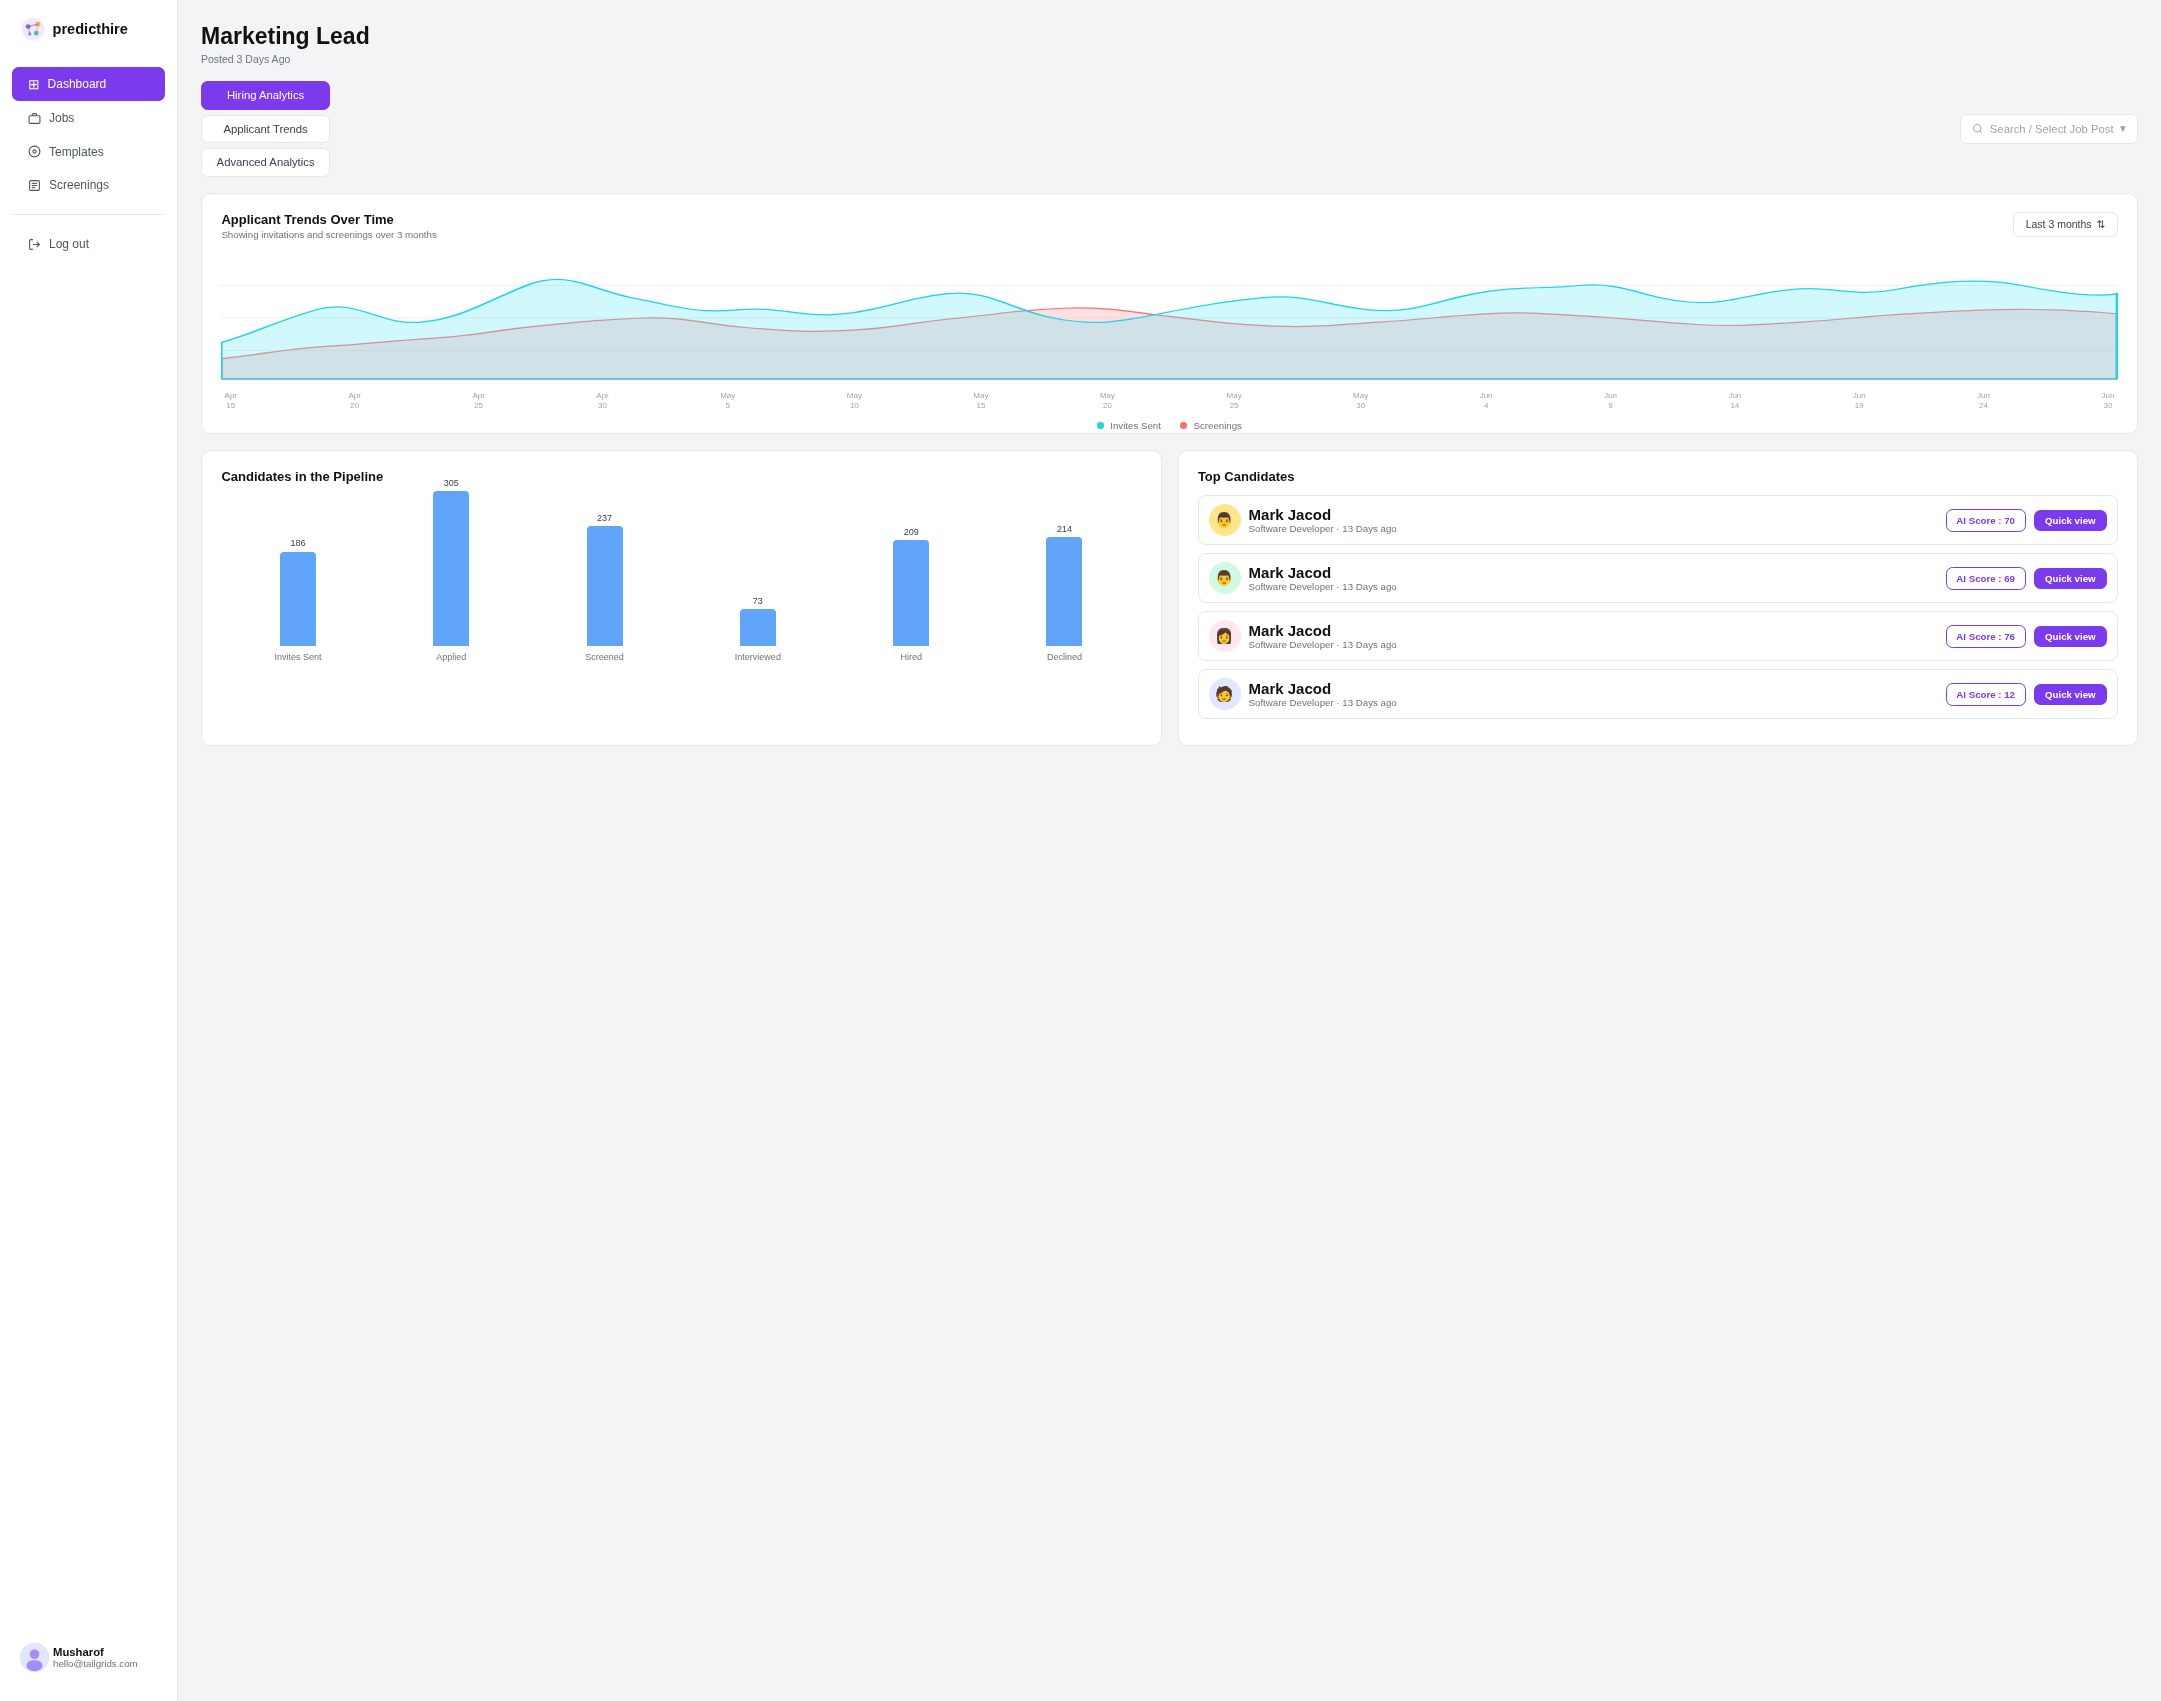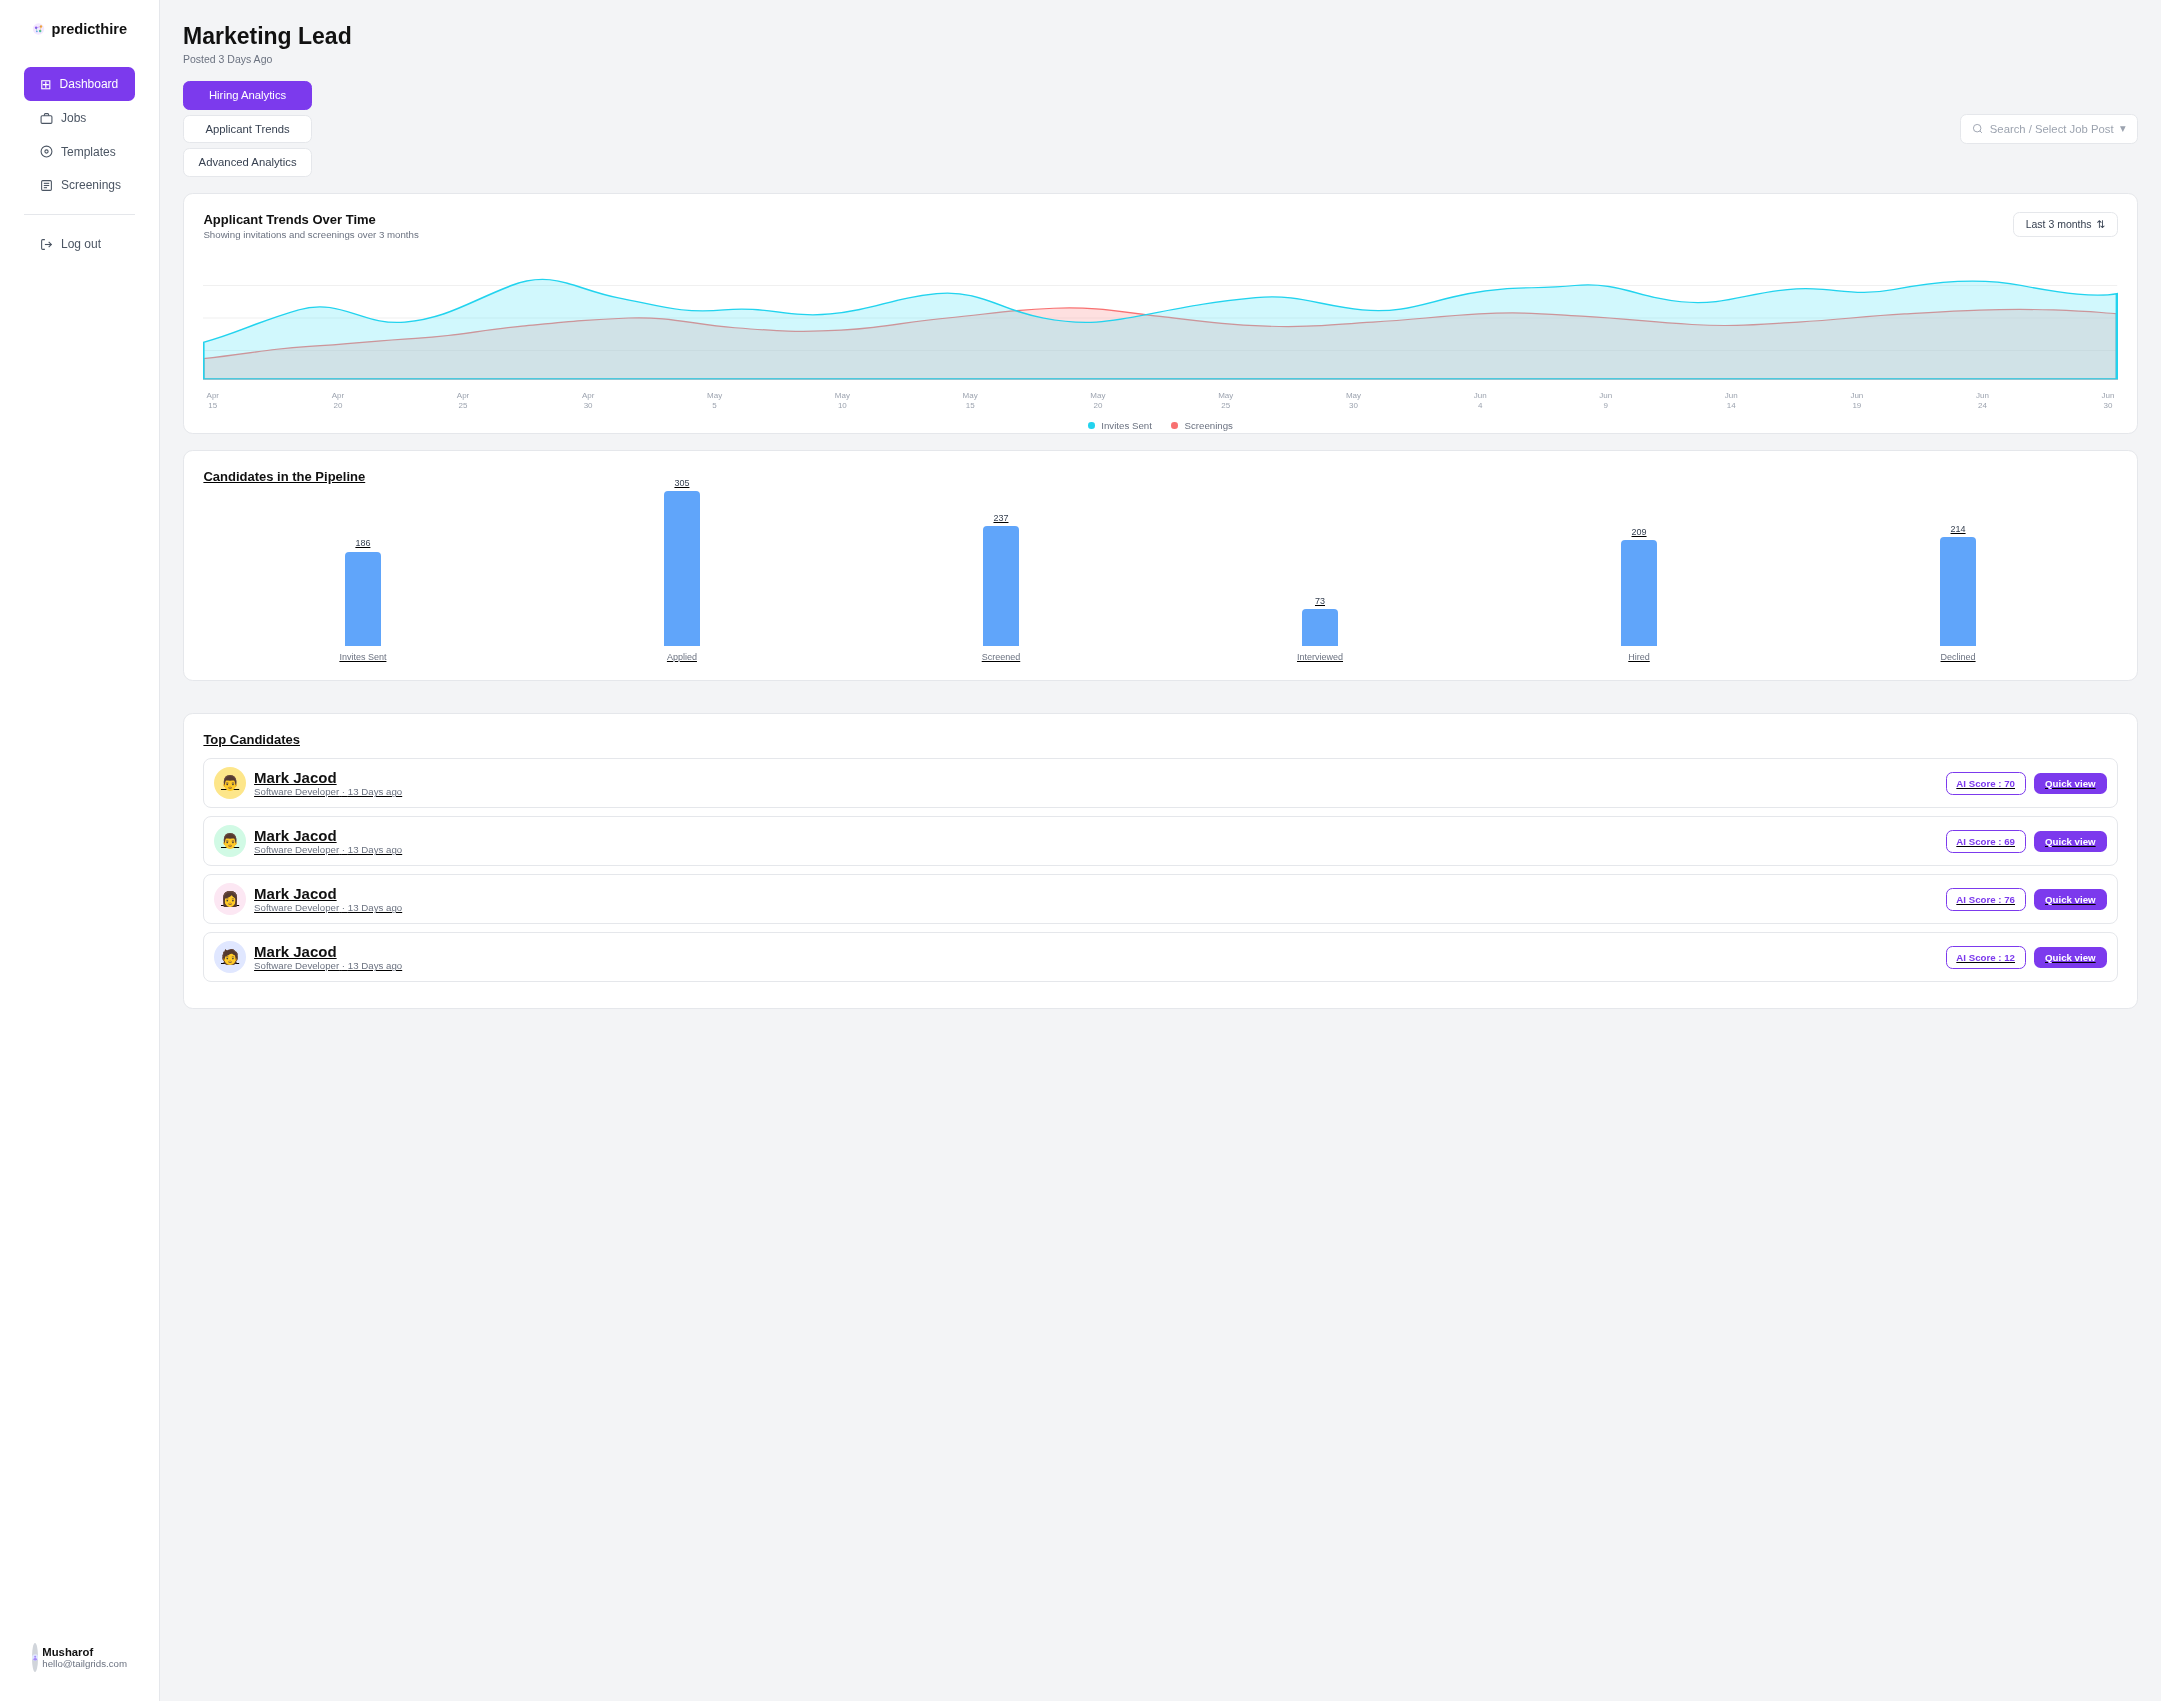--- a/index.html
+++ b/index.html
@@ -1,24 +1,24 @@
 <!DOCTYPE html>
 <html style="font-size:13px"><head>
   <meta charset="utf-8">
   <style>
     * { box-sizing: border-box; margin: 0; padding: 0; }
     body { font-family: -apple-system, BlinkMacSystemFont, 'Segoe UI', sans-serif; background: #f3f4f6; display: flex; min-height: 100vh; }
 
     
     .sidebar {
-      width: 160px;
+      width: 178px;
       background: #fff;
       display: flex;
       flex-direction: column;
-      padding: 16px 16px;
+      padding: 16px 4px;
       min-height: 100vh;
       flex-shrink: 0;
       border-right: 0.8px solid #e5e7eb;
     }
     .sidebar-logo {
       padding: 0 16px 23px 16px;
       display: flex;
       align-items: center;
       gap: 6.5px;
       font-size: 14.6px;
@@ -176,23 +176,22 @@
       display: inline-block;
       width: 6.5px;
       height: 6.5px;
       border-radius: 50%;
       margin-right: 4px;
     }
 
     
     .bottom-row {
       display: grid;
-      grid-template-columns: 1fr;
+      grid-template-columns: 1fr 1fr;
       gap: 16px;
-      text-decoration: underline;
     }
 
     
     .bar-chart-area {
       display: flex;
       align-items: flex-end;
       justify-content: space-around;
       height: 162px;
       padding: 0 0 0 0;
       position: relative;

